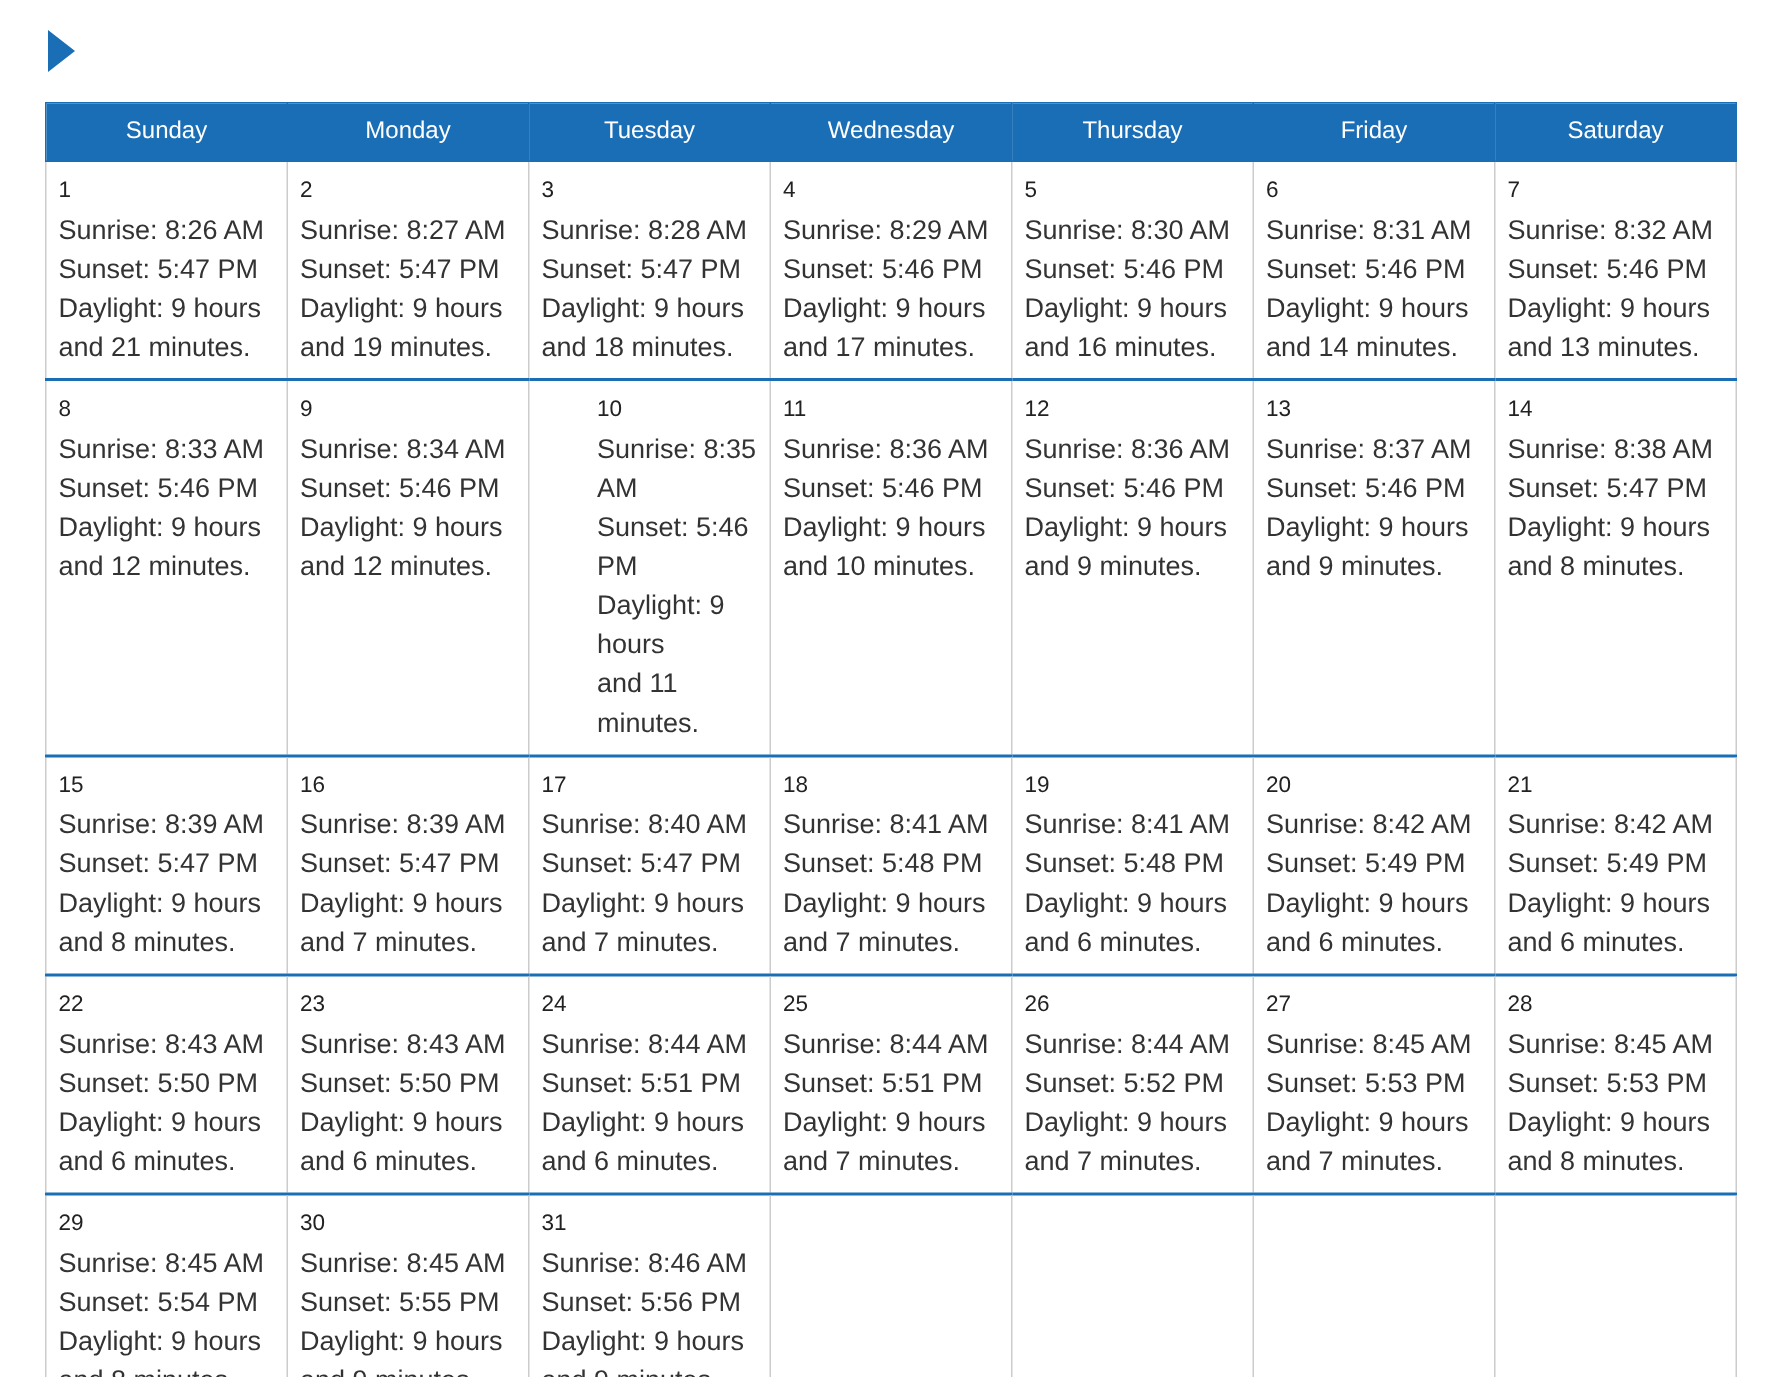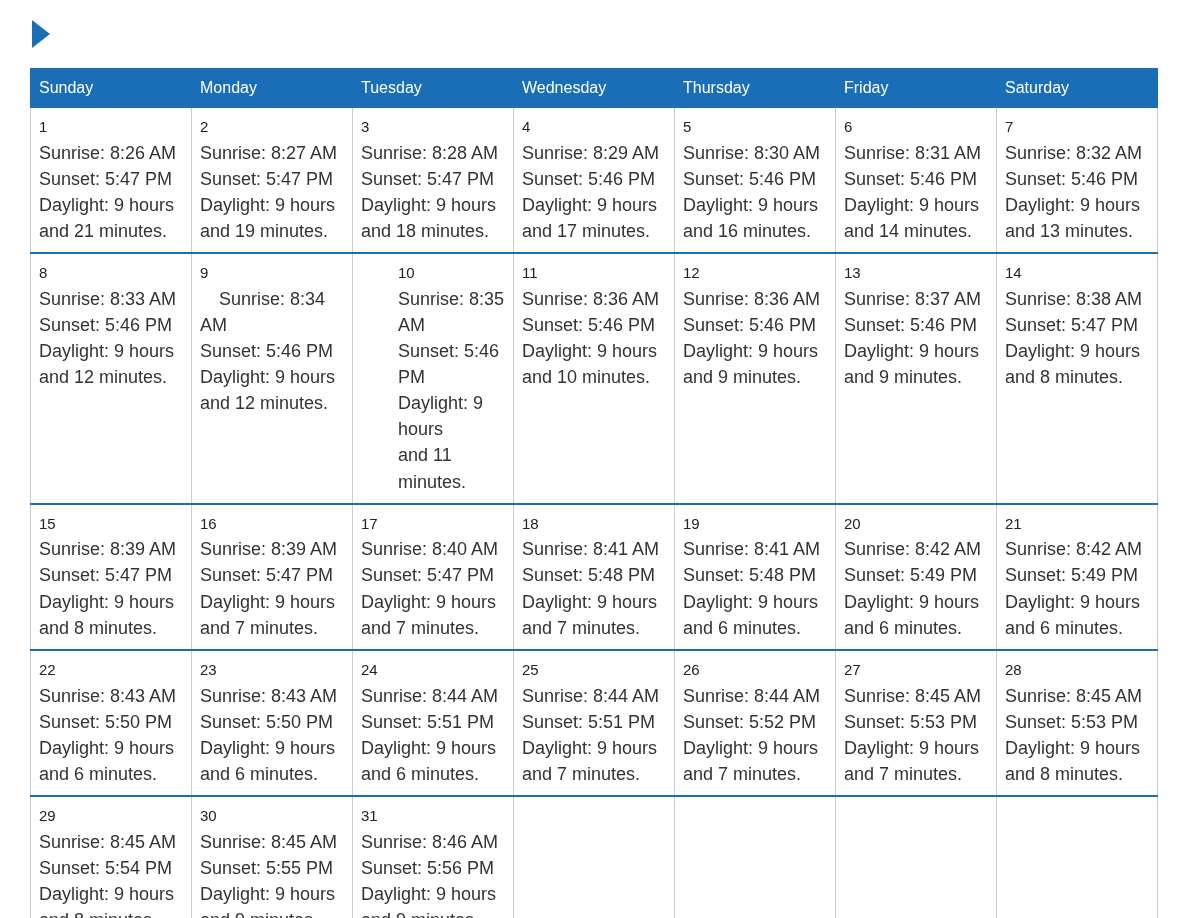--- a/index.html
+++ b/index.html
@@ -63,21 +63,21 @@
       width: 100%;
       border-collapse: collapse;
       table-layout: fixed;
     }
     thead tr th {
       background-color: #1a6eb5;
       color: #fff;
       font-size: 16px;
       font-weight: normal;
       padding: 10px 8px;
-      text-align: left;
+      text-align: center;
       border: 1px solid #1a6eb5;
     }
     tbody tr td {
       vertical-align: top;
       padding: 8px 8px;
       font-size: 13px;
       color: #222;
       border: 1px solid #ccc;
       min-height: 100px;
       line-height: 1.45;
@@ -172,21 +172,21 @@
         <td style="border-bottom: 2px solid rgb(26, 110, 181);"><span class="day-num">7</span><span class="day-info" style="white-space: pre-line;">Sunrise: 8:32 AM
 Sunset: 5:46 PM
 Daylight: 9 hours
 and 13 minutes.</span></td>
       </tr>
       <tr style="border-bottom: 2px solid rgb(26, 110, 181);">
         <td style="border-bottom: 2px solid rgb(26, 110, 181);"><span class="day-num">8</span><span class="day-info" style="white-space: pre-line;">Sunrise: 8:33 AM
 Sunset: 5:46 PM
 Daylight: 9 hours
 and 12 minutes.</span></td>
-        <td style="border-bottom: 2px solid rgb(26, 110, 181);"><span class="day-num">9</span><span class="day-info" style="white-space: pre-line; margin-left: 19px;">Sunrise: 8:34 AM
+        <td style="border-bottom: 2px solid rgb(26, 110, 181);"><span class="day-num">9</span><span class="day-info" style="white-space: pre-line;">Sunrise: 8:34 AM
 Sunset: 5:46 PM
 Daylight: 9 hours
 and 12 minutes.</span></td>
         <td style="border-bottom: 2px solid rgb(26, 110, 181); padding-left: 45px;"><span class="day-num">10</span><span class="day-info" style="white-space: pre-line;">Sunrise: 8:35 AM
 Sunset: 5:46 PM
 Daylight: 9 hours
 and 11 minutes.</span></td>
         <td style="border-bottom: 2px solid rgb(26, 110, 181);"><span class="day-num">11</span><span class="day-info" style="white-space: pre-line;">Sunrise: 8:36 AM
 Sunset: 5:46 PM
 Daylight: 9 hours

